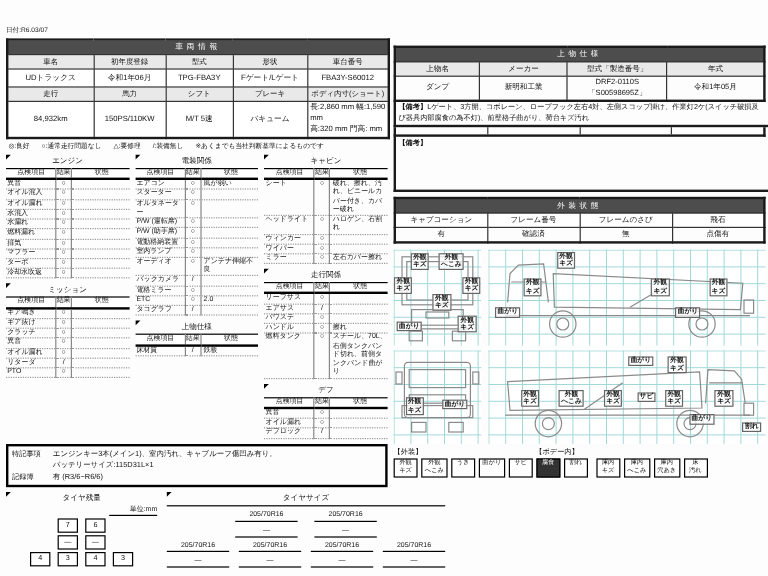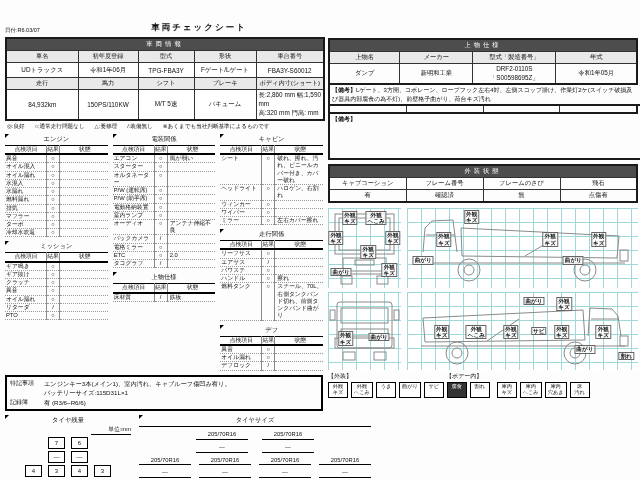--- a/index.html
+++ b/index.html
@@ -98,21 +98,20 @@
   .lgdark{background:#333;color:#fff;border-color:#000;}
   svg *{fill:none;stroke:#8a8a8a;stroke-width:1;}
 </style>
 </head>
 <body>
 
 <div class="panel" id="left-panel">
 
   <div class="hdr">
     <span class="date">日付:R6.03/07</span>
-    <span class="title">車両チェックシート</span>
   </div>
 
   <table class="info">
     <colgroup>
         <col style="width:72px">
         <col style="width:60px">
         <col style="width:56px">
         <col style="width:62px">
         <col style="width:68px">
       </colgroup>

